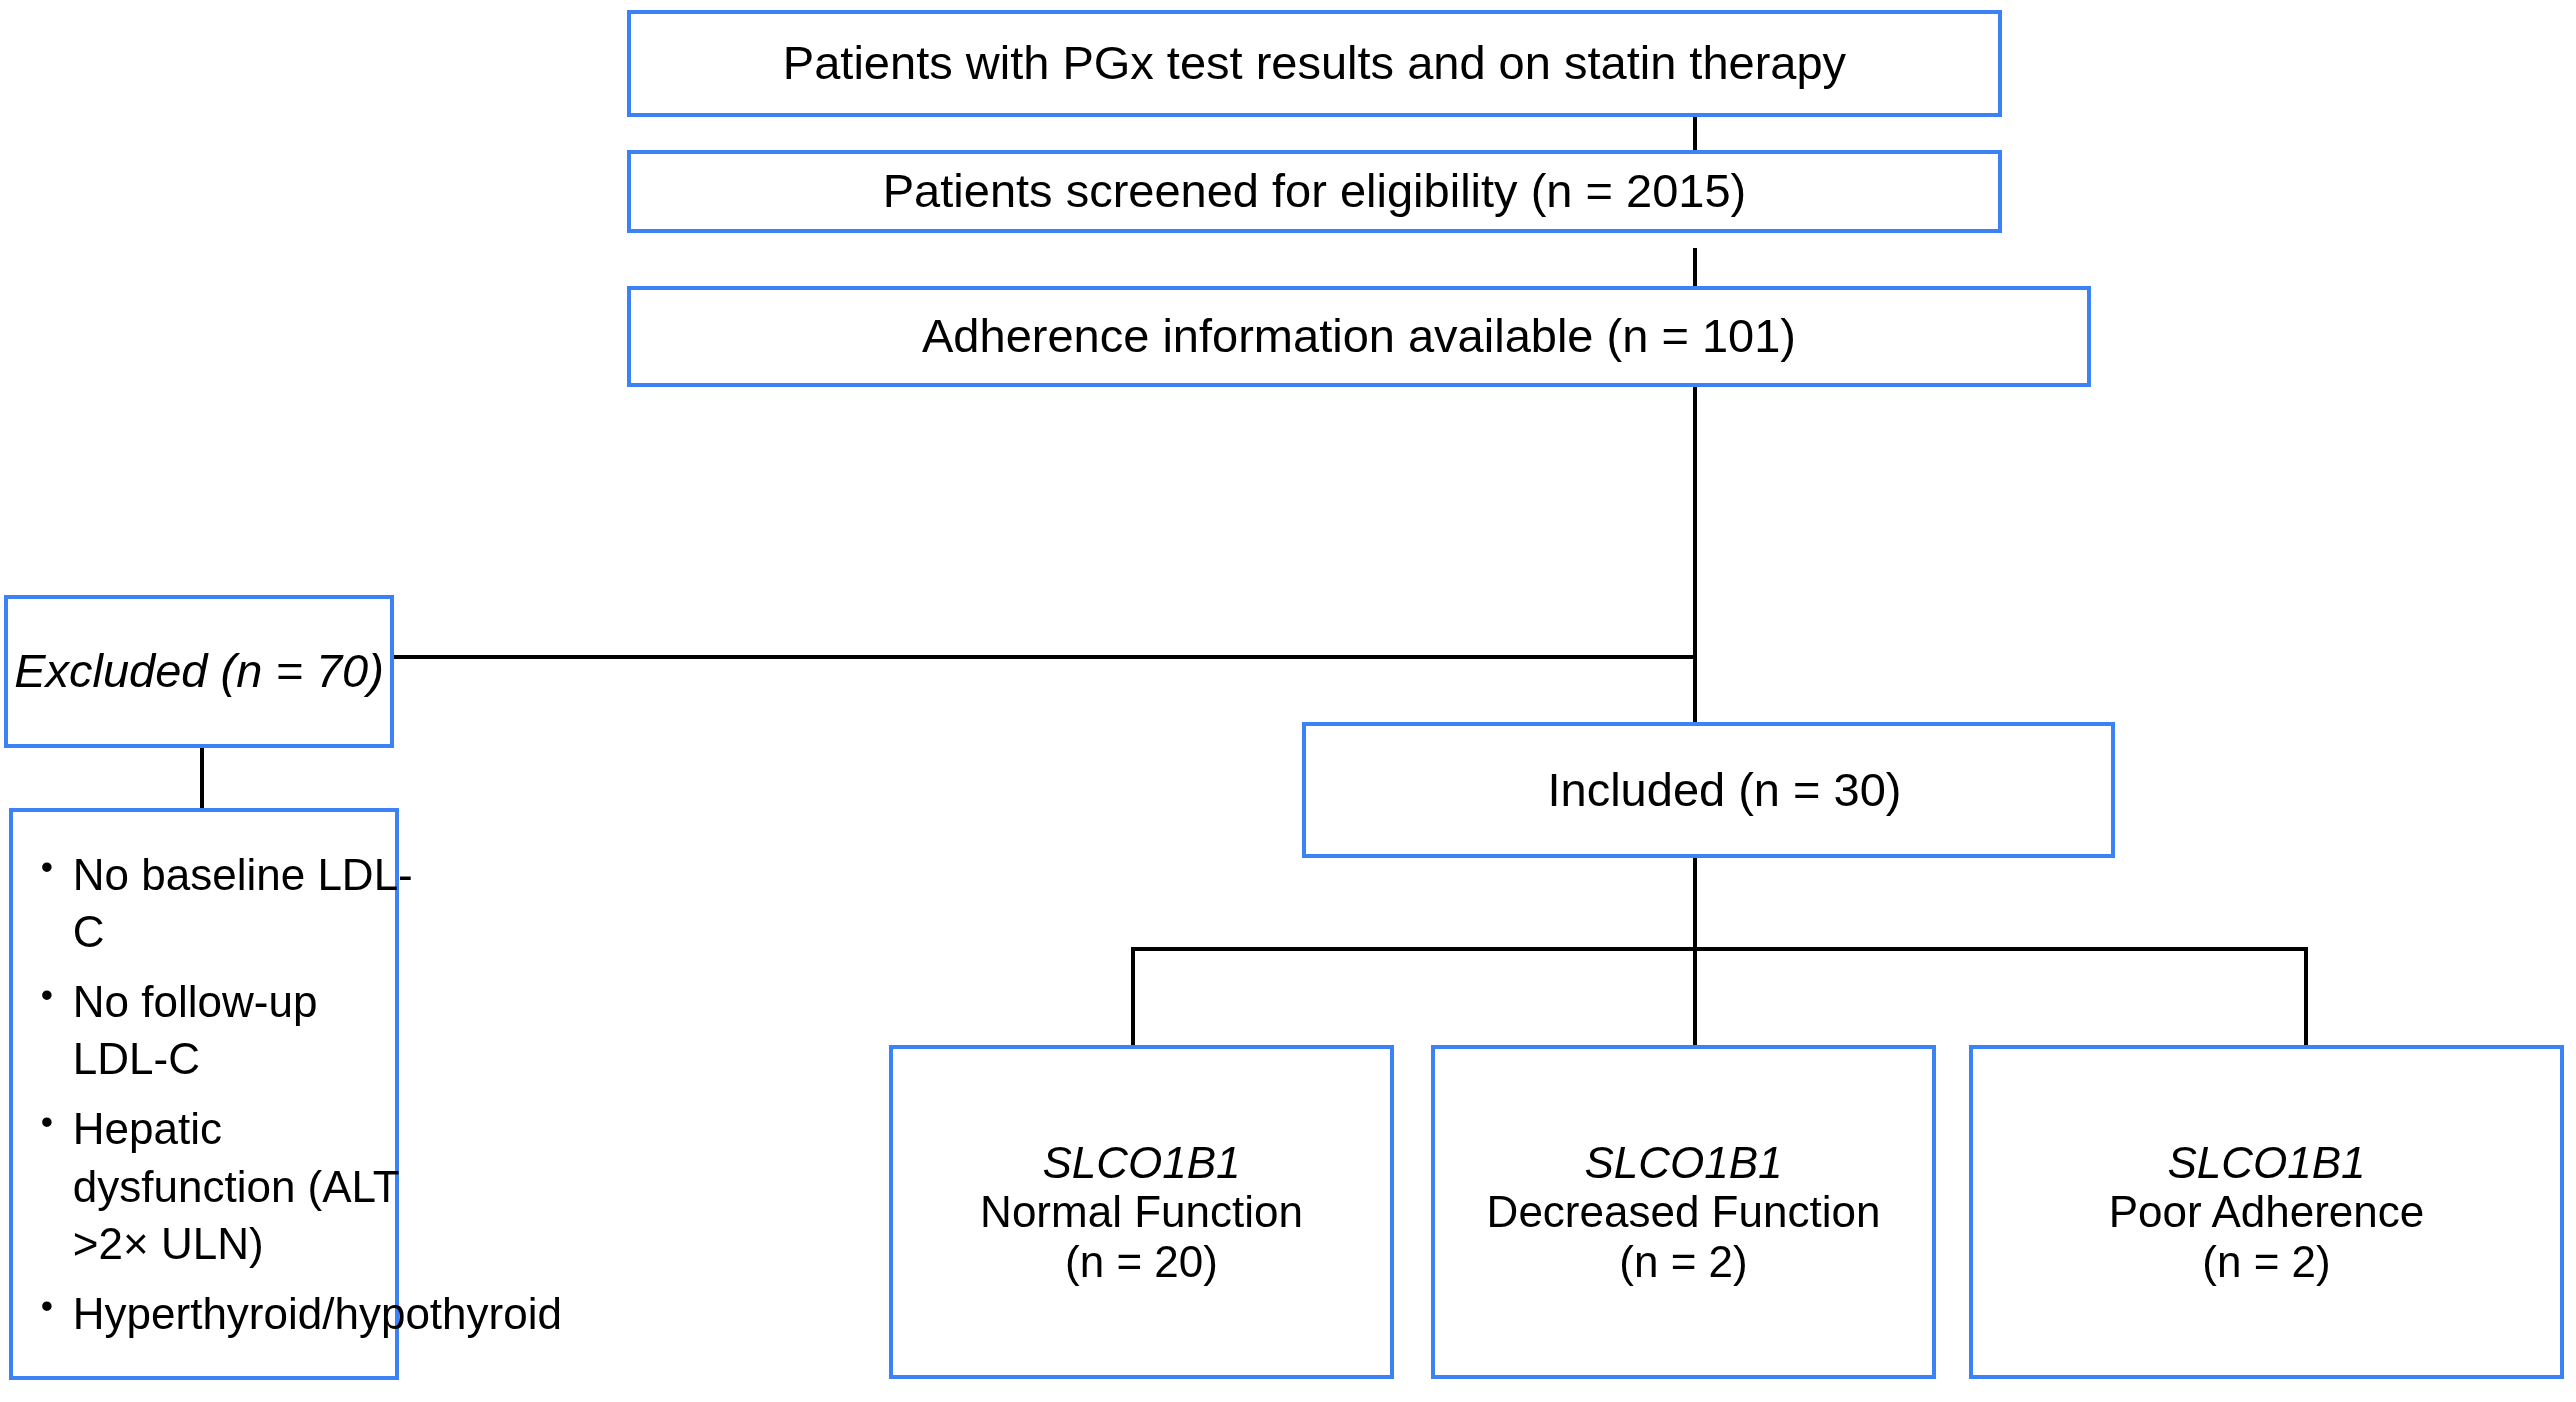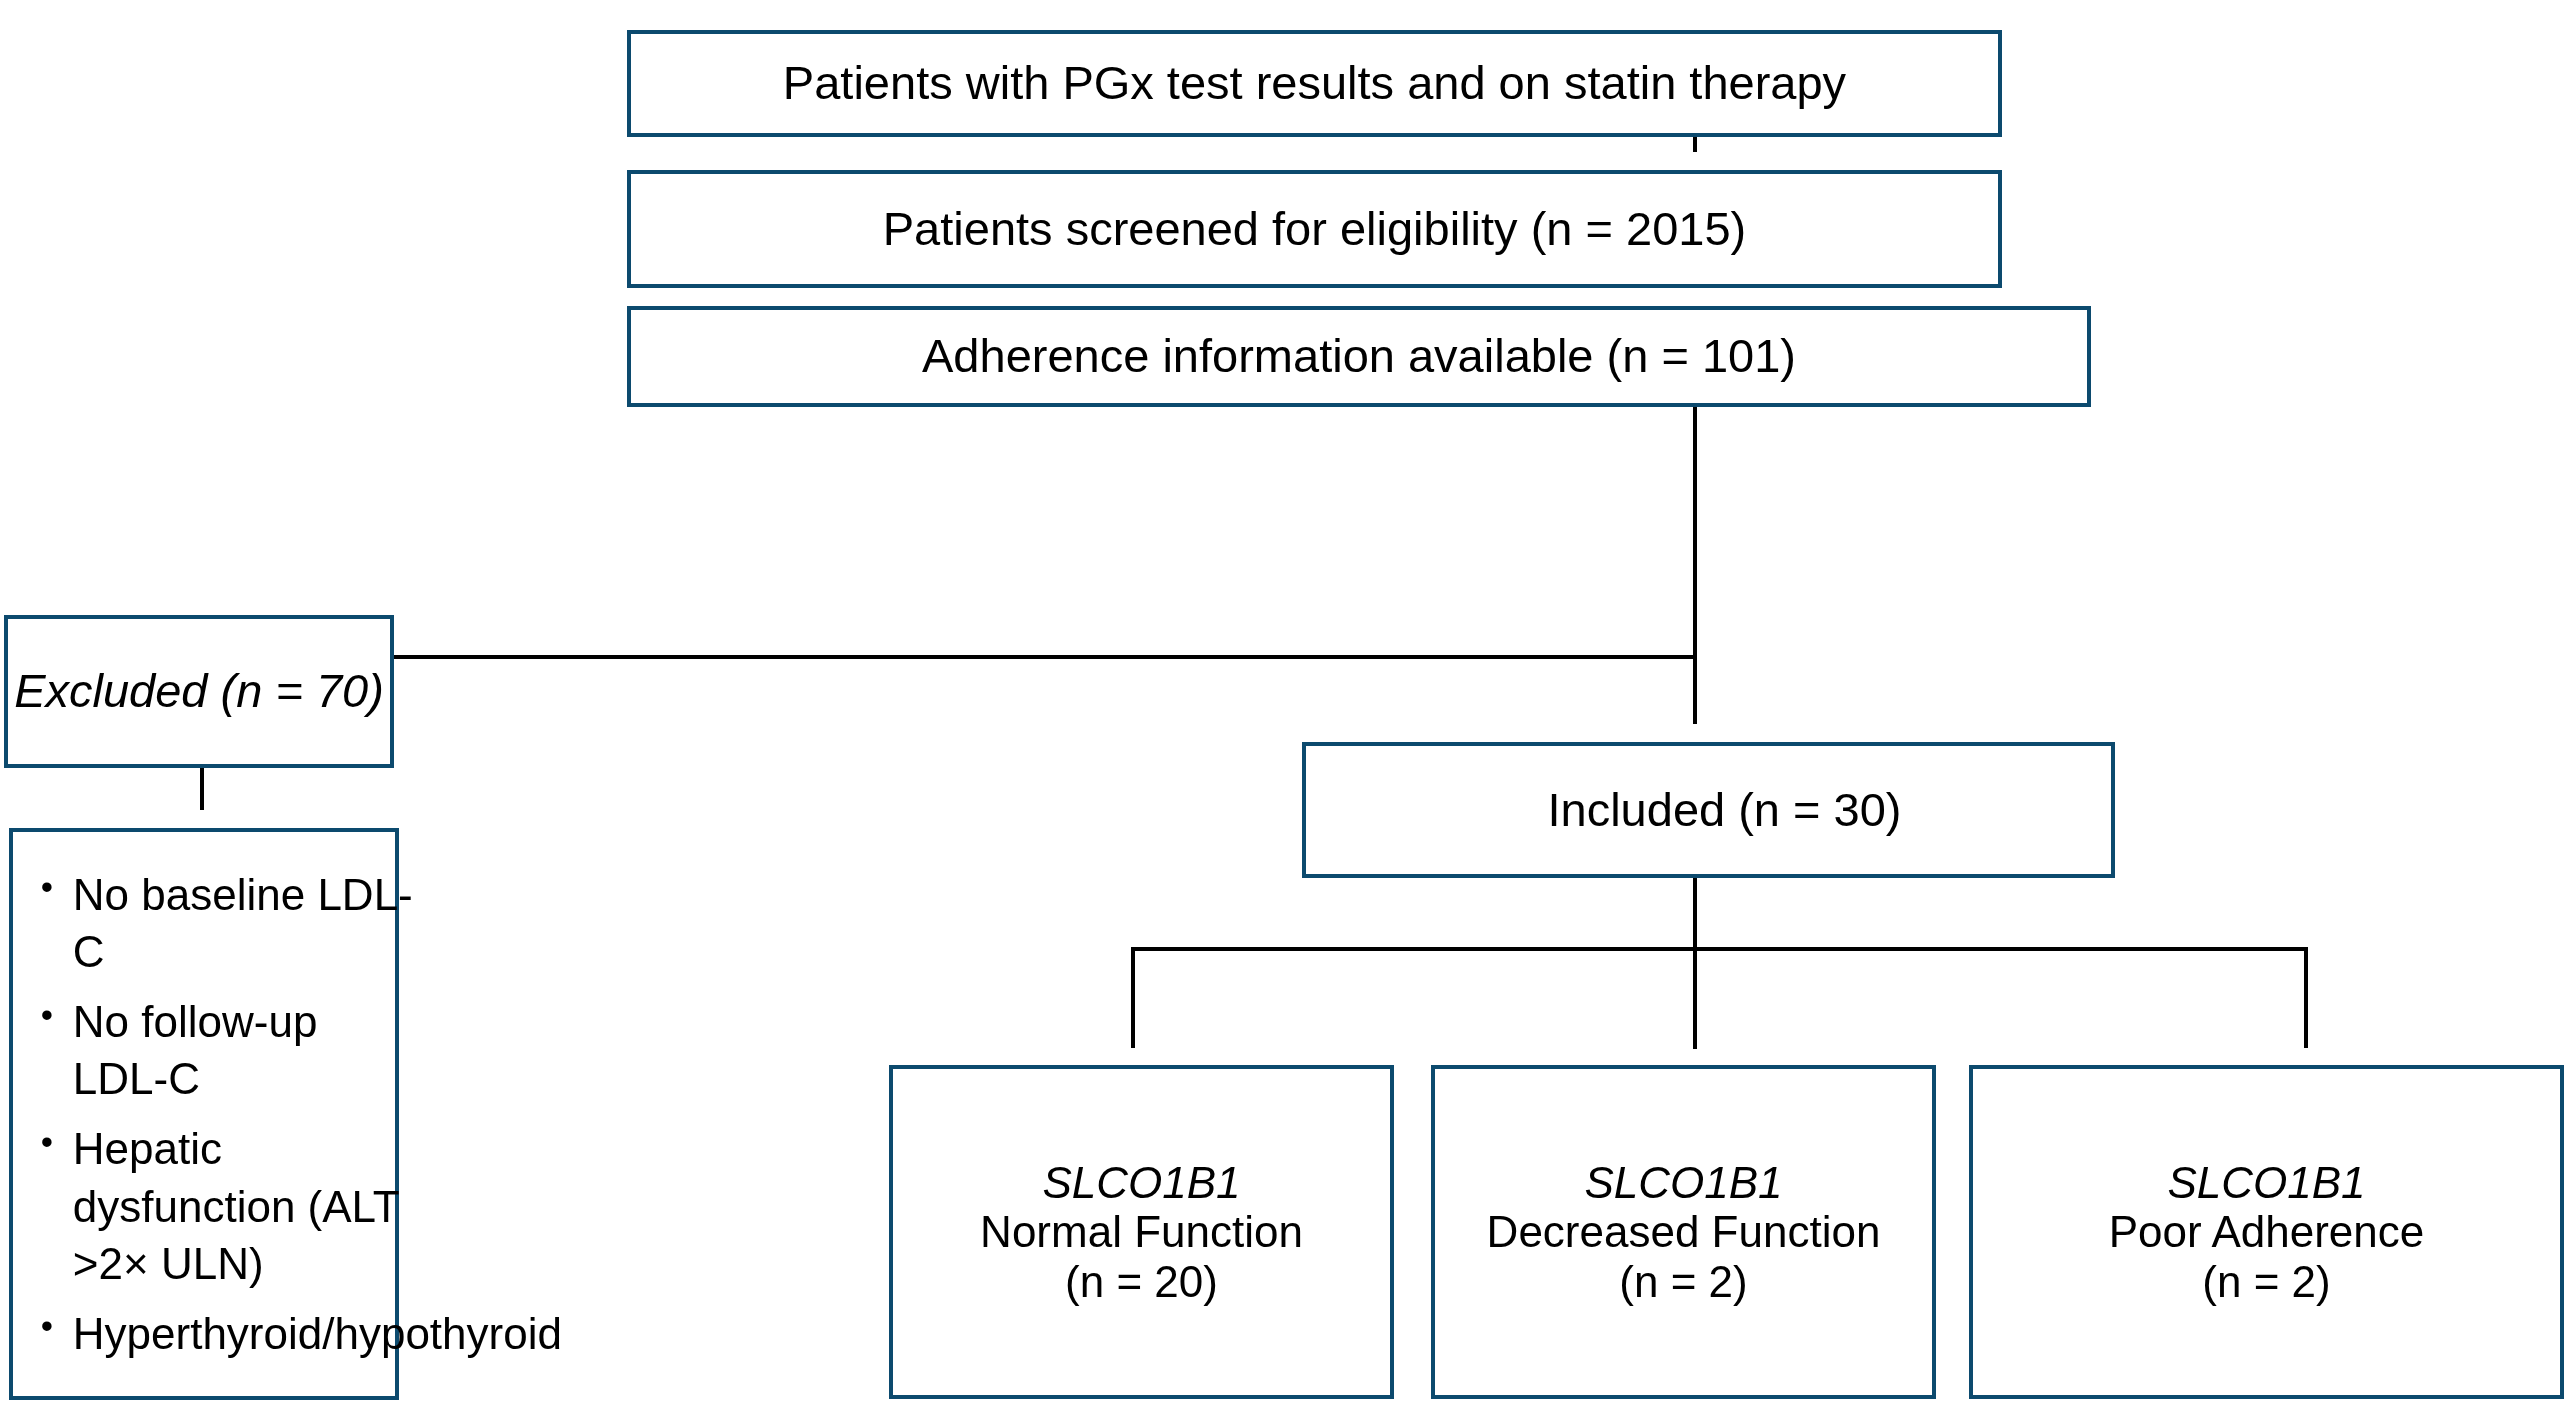--- a/index.html
+++ b/index.html
@@ -17,30 +17,29 @@
     width: 2576px;
     height: 1403px;
     background: #ffffff;
     overflow: hidden;
   }
 
   
   .node {
     position: absolute;
     box-sizing: border-box;
-    border: 4px solid #0c4a6e;
+    border: 4px solid #3b82f6;
     background: #ffffff;
     display: flex;
     flex-direction: column;
     align-items: center;
     justify-content: center;
     text-align: center;
     line-height: 1.12;
     z-index: 3;
-    margin-top: 20px;
   }
   .node .line { display: block; white-space: nowrap; }
 
   
   .t-main  { font-size: 47px; }
   .t-mid   { font-size: 47px; padding-left: 32px; }
   .t-leaf  { font-size: 44px; text-align: right; }
   .gene    { font-style: italic; }
 
   
@@ -94,21 +93,21 @@
 
   <div class="conn v" style="left:1693px; top:857px; height:192px;"></div>
   <div class="conn h" style="left:1131px; top:947px; width:1177px;"></div>
   <div class="conn v" style="left:1131px; top:947px; height:101px;"></div>
   <div class="conn v" style="left:2304px; top:947px; height:101px;"></div>
 
   <div class="node t-main" id="node-source" style="left:627px; top:9.6px; width:1375px; height:107px;">
     <span class="line">Patients with PGx test results and on statin therapy</span>
   </div>
 
-  <div class="node t-main" id="node-screened" style="left:627px; top:150px; width:1375px; height:118px;">
+  <div class="node t-main" id="node-screened" style="left:627px; top:150px; width:1375px; height:83px;">
     <span class="line">Patients screened for eligibility (n = 2015)</span>
   </div>
 
   <div class="node t-main" id="node-adherence" style="left:627px; top:286px; width:1464px; height:101px;">
     <span class="line">Adherence information available (n = 101)</span>
   </div>
 
   <div class="node t-main" id="node-excluded" style="left:4px; top:595px; width:390px; height:153px;font-style:italic;">
     <span class="line">Excluded (n = 70)</span>
   </div>

